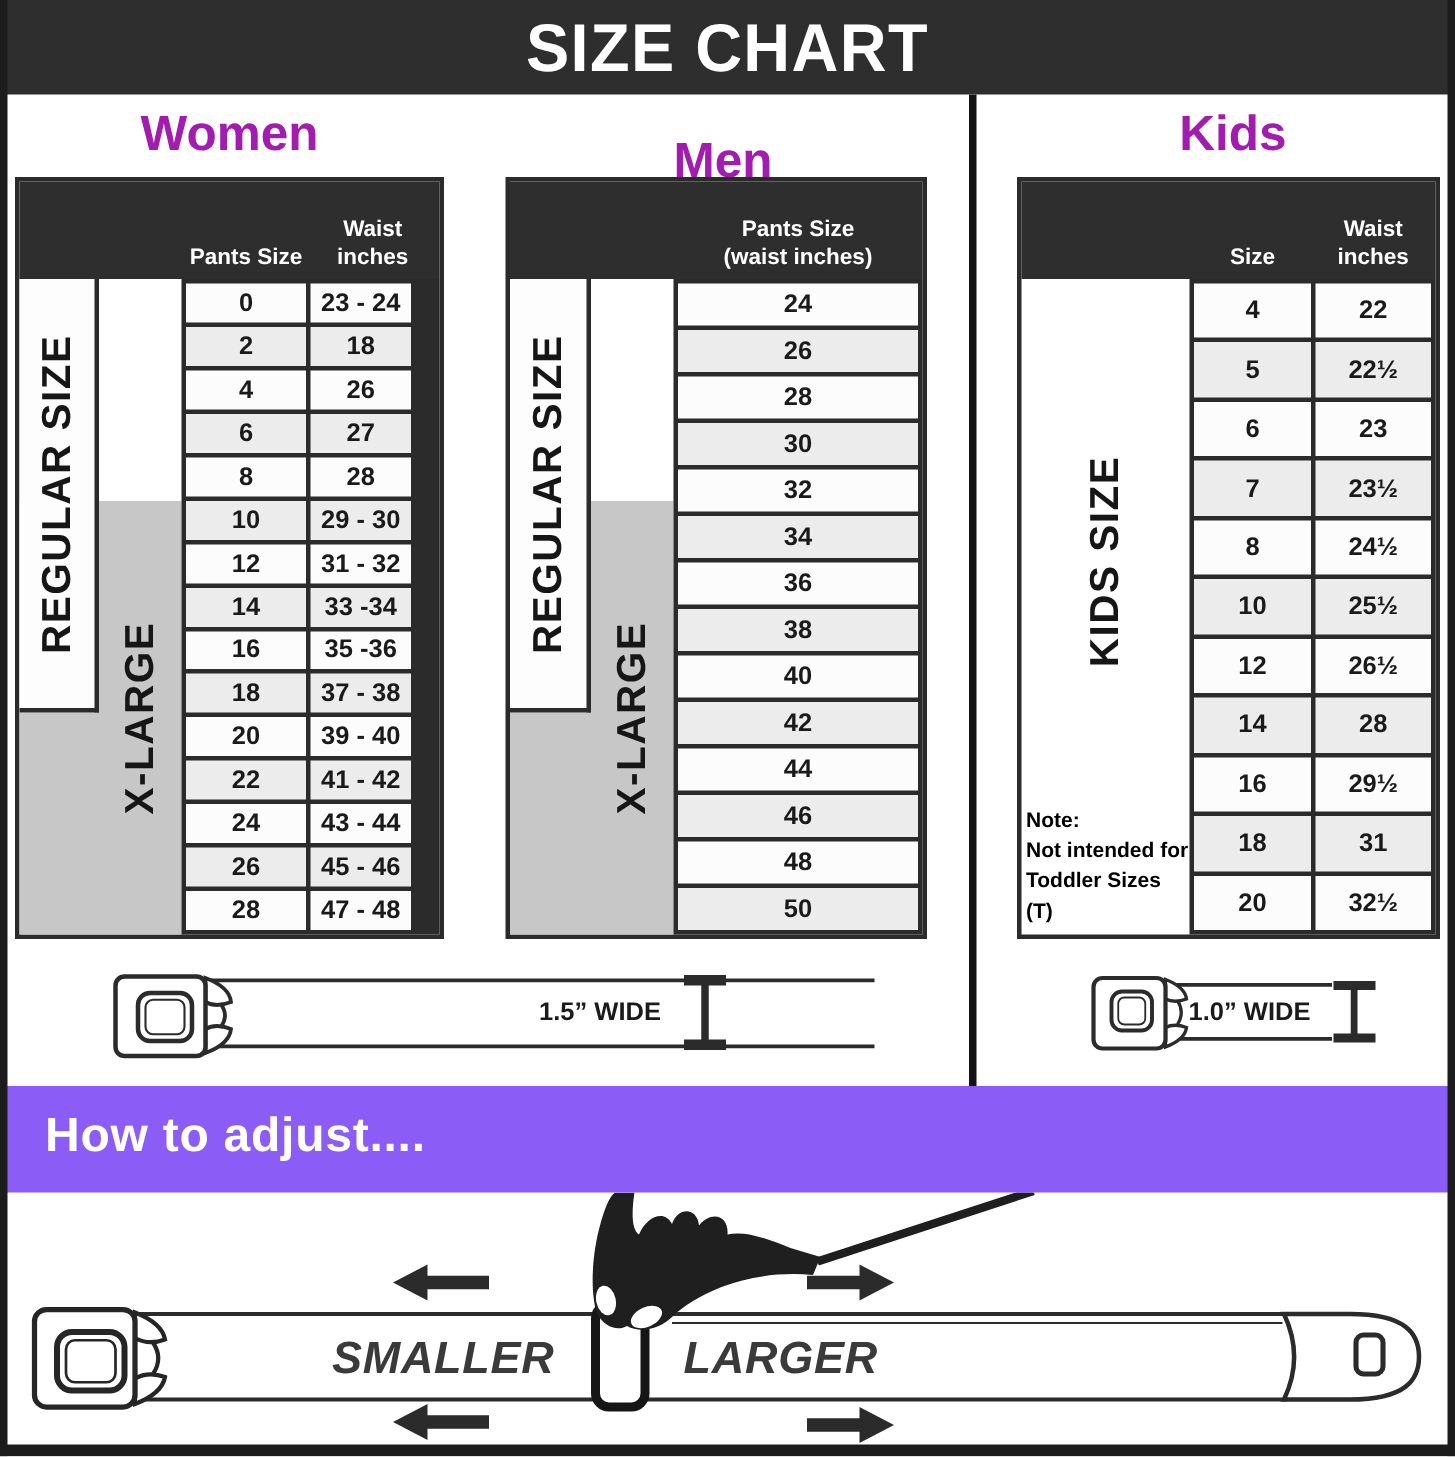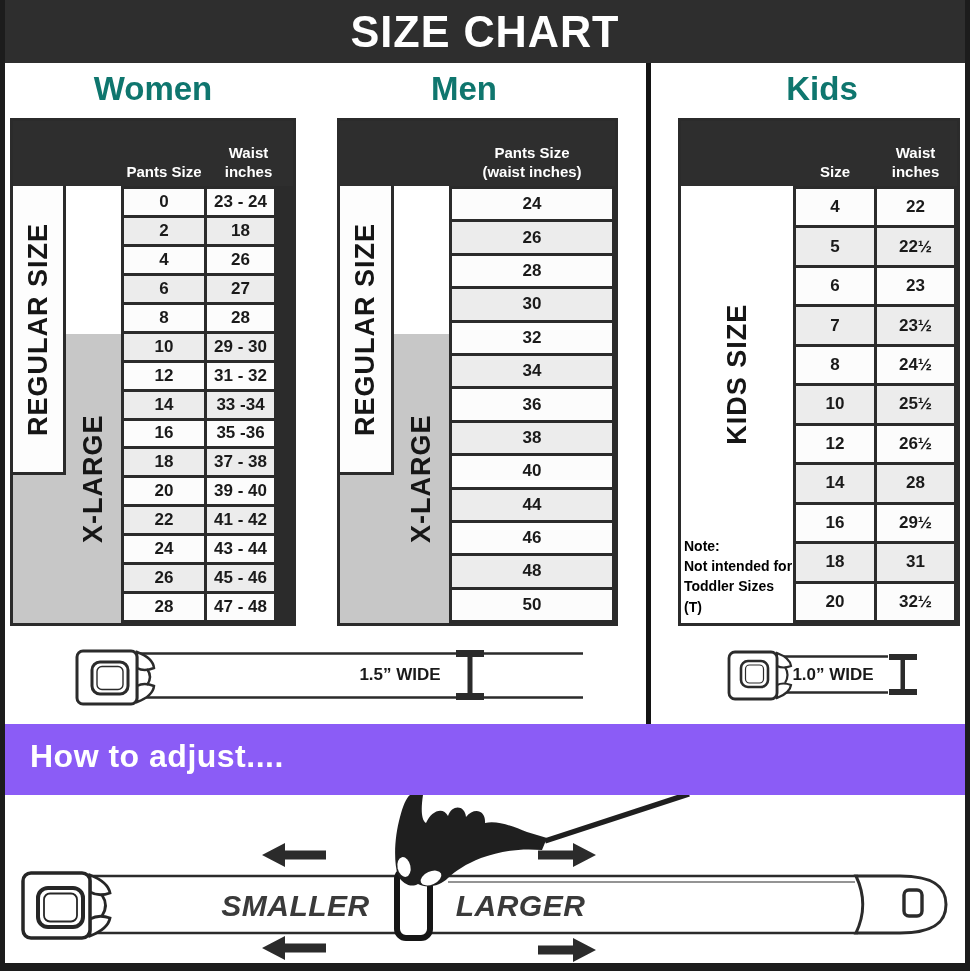--- a/index.html
+++ b/index.html
@@ -8,23 +8,23 @@
   
   .edge{position:absolute;background:#1c1c1c;z-index:60;}
   .edge.left{left:0;top:0;width:5px;height:971px;}
   .edge.right{right:0;top:0;width:5px;height:971px;}
   .edge.bottom{left:0;top:963px;width:970px;height:8px;}
   
   .topbar{position:absolute;left:0;top:0;width:970px;height:63px;background:#2e2e2e;
           display:flex;align-items:center;justify-content:center;z-index:5;}
   .topbar h1{margin:0;color:#fff;font-size:45px;font-weight:700;letter-spacing:1px;transform:scaleX(.96);}
   
-  .sec-title{position:absolute;top:70px;margin:0;font-size:33px;font-weight:700;color:#0f766e;text-align:center;}
+  .sec-title{position:absolute;top:70px;margin:0;font-size:33px;font-weight:700;color:#a21caf;text-align:center;}
   .sec-title.women{left:53px;width:200px;}
-  .sec-title.men{left:364px;width:200px;}
+  .sec-title.men{left:382px;width:200px;margin-top:18px;}
   .sec-title.kids{left:722px;width:200px;}
   
   .divider{position:absolute;left:646px;top:63px;width:5px;height:661px;background:#141414;}
   
   .table{position:absolute;top:118px;height:508px;border:3px solid #2b2b2b;box-sizing:border-box;background:#fff;}
   .table.women{left:10px;width:286px;}
   .table.men{left:337px;width:281px;}
   .table.kids{left:678px;width:282px;}
   .thead{position:absolute;left:0;top:0;right:0;height:65px;background:#2e2e2e;color:#fff;}
   .thead .h{position:absolute;bottom:5px;text-align:center;font-size:15px;font-weight:600;line-height:19px;}
@@ -225,20 +225,23 @@
         </div>
 
         <div class="row">
           <div class="cell c1">38</div>
         </div>
 
         <div class="row">
           <div class="cell c1">40</div>
         </div>
 
+        <div class="row">
+          <div class="cell c1">42</div>
+        </div>
 
         <div class="row">
           <div class="cell c1">44</div>
         </div>
 
         <div class="row">
           <div class="cell c1">46</div>
         </div>
 
         <div class="row">

